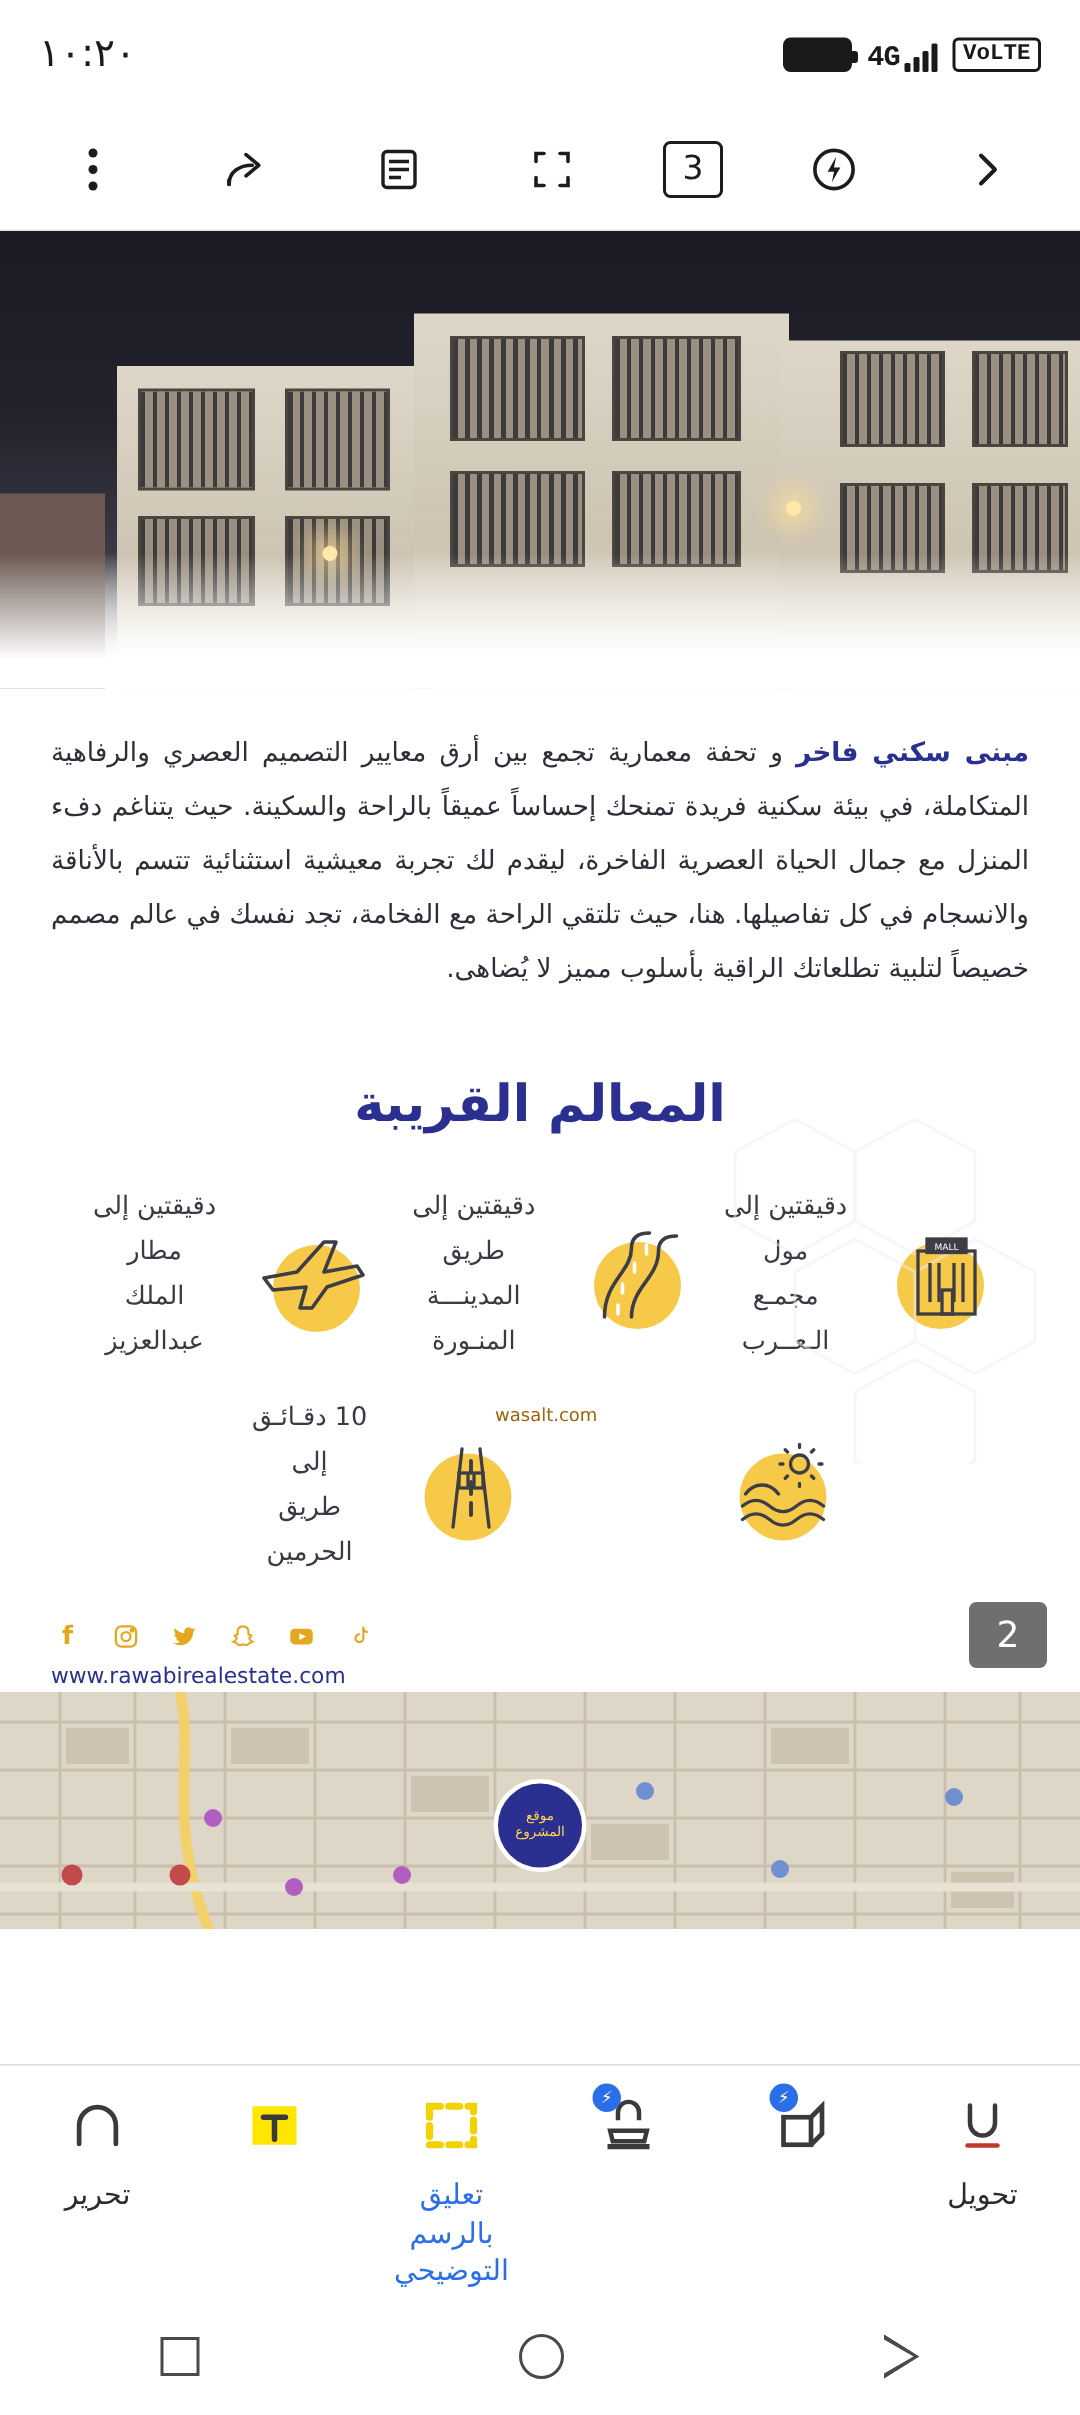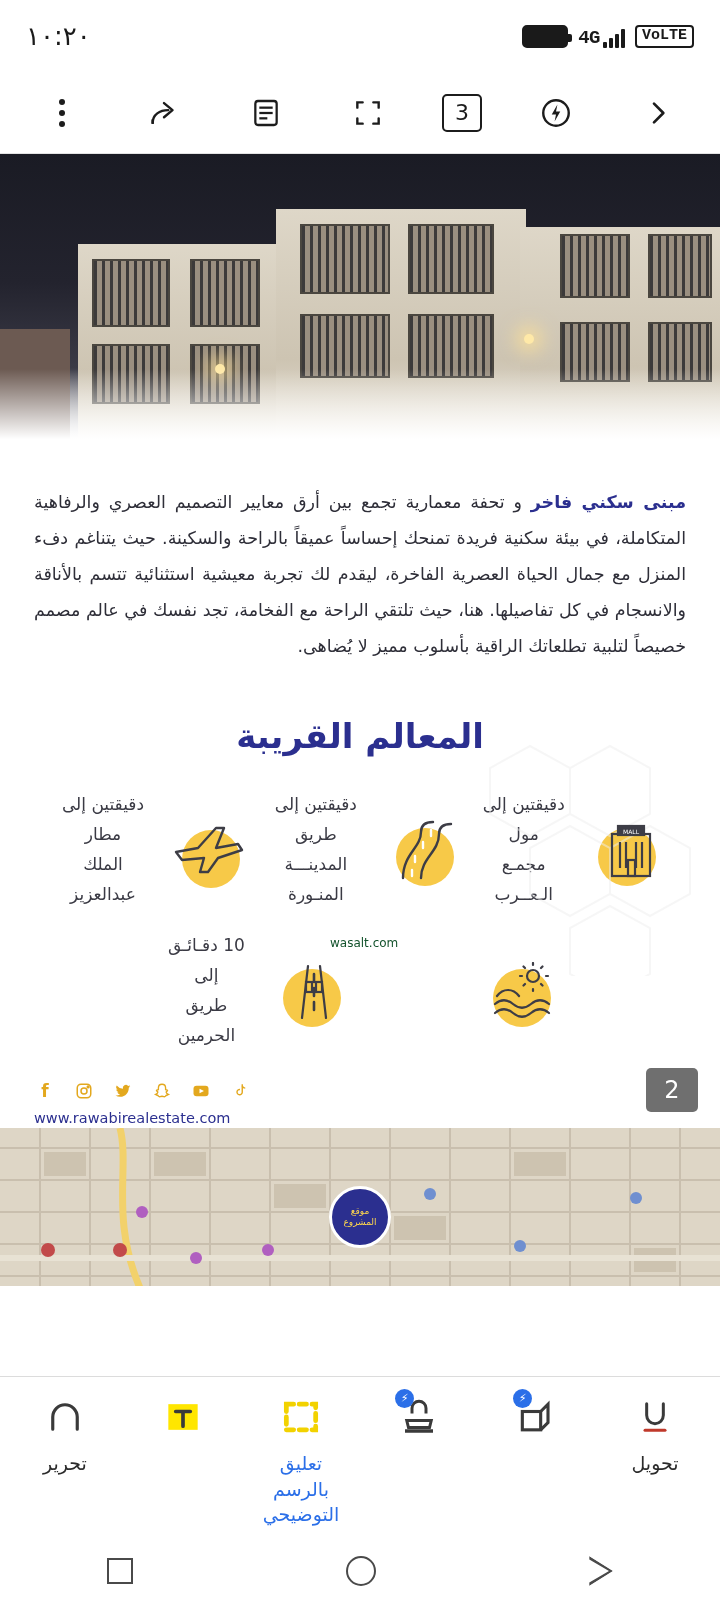--- a/index.html
+++ b/index.html
@@ -164,21 +164,21 @@
     background: #f7c948;
   }
   .lm-ico svg { position: relative; z-index: 2; }
   .lm-txt {
     font-size: 17px; color: #3a3a44; text-align: center; line-height: 1.75;
     letter-spacing: 0.5px;
   }
 
   .watermark {
     position: absolute; left: 330px; top: 782px;
-    font-size: 12px; color: #14532d; direction: ltr;
+    font-size: 12px; color: #a16207; direction: ltr;
   }
 
   
   .footer-block { padding: 30px 34px 0 34px; direction: ltr; }
   .socials { display: flex; gap: 17px; align-items: center; color: #e3a81e; }
   .soc {
     width: 22px; height: 22px; display: flex; align-items: center; justify-content: center;
     font-size: 17px; color: #e3a81e;
   }
   .url { margin-top: 8px; font-size: 14.5px; color: #2b2f8f; }

